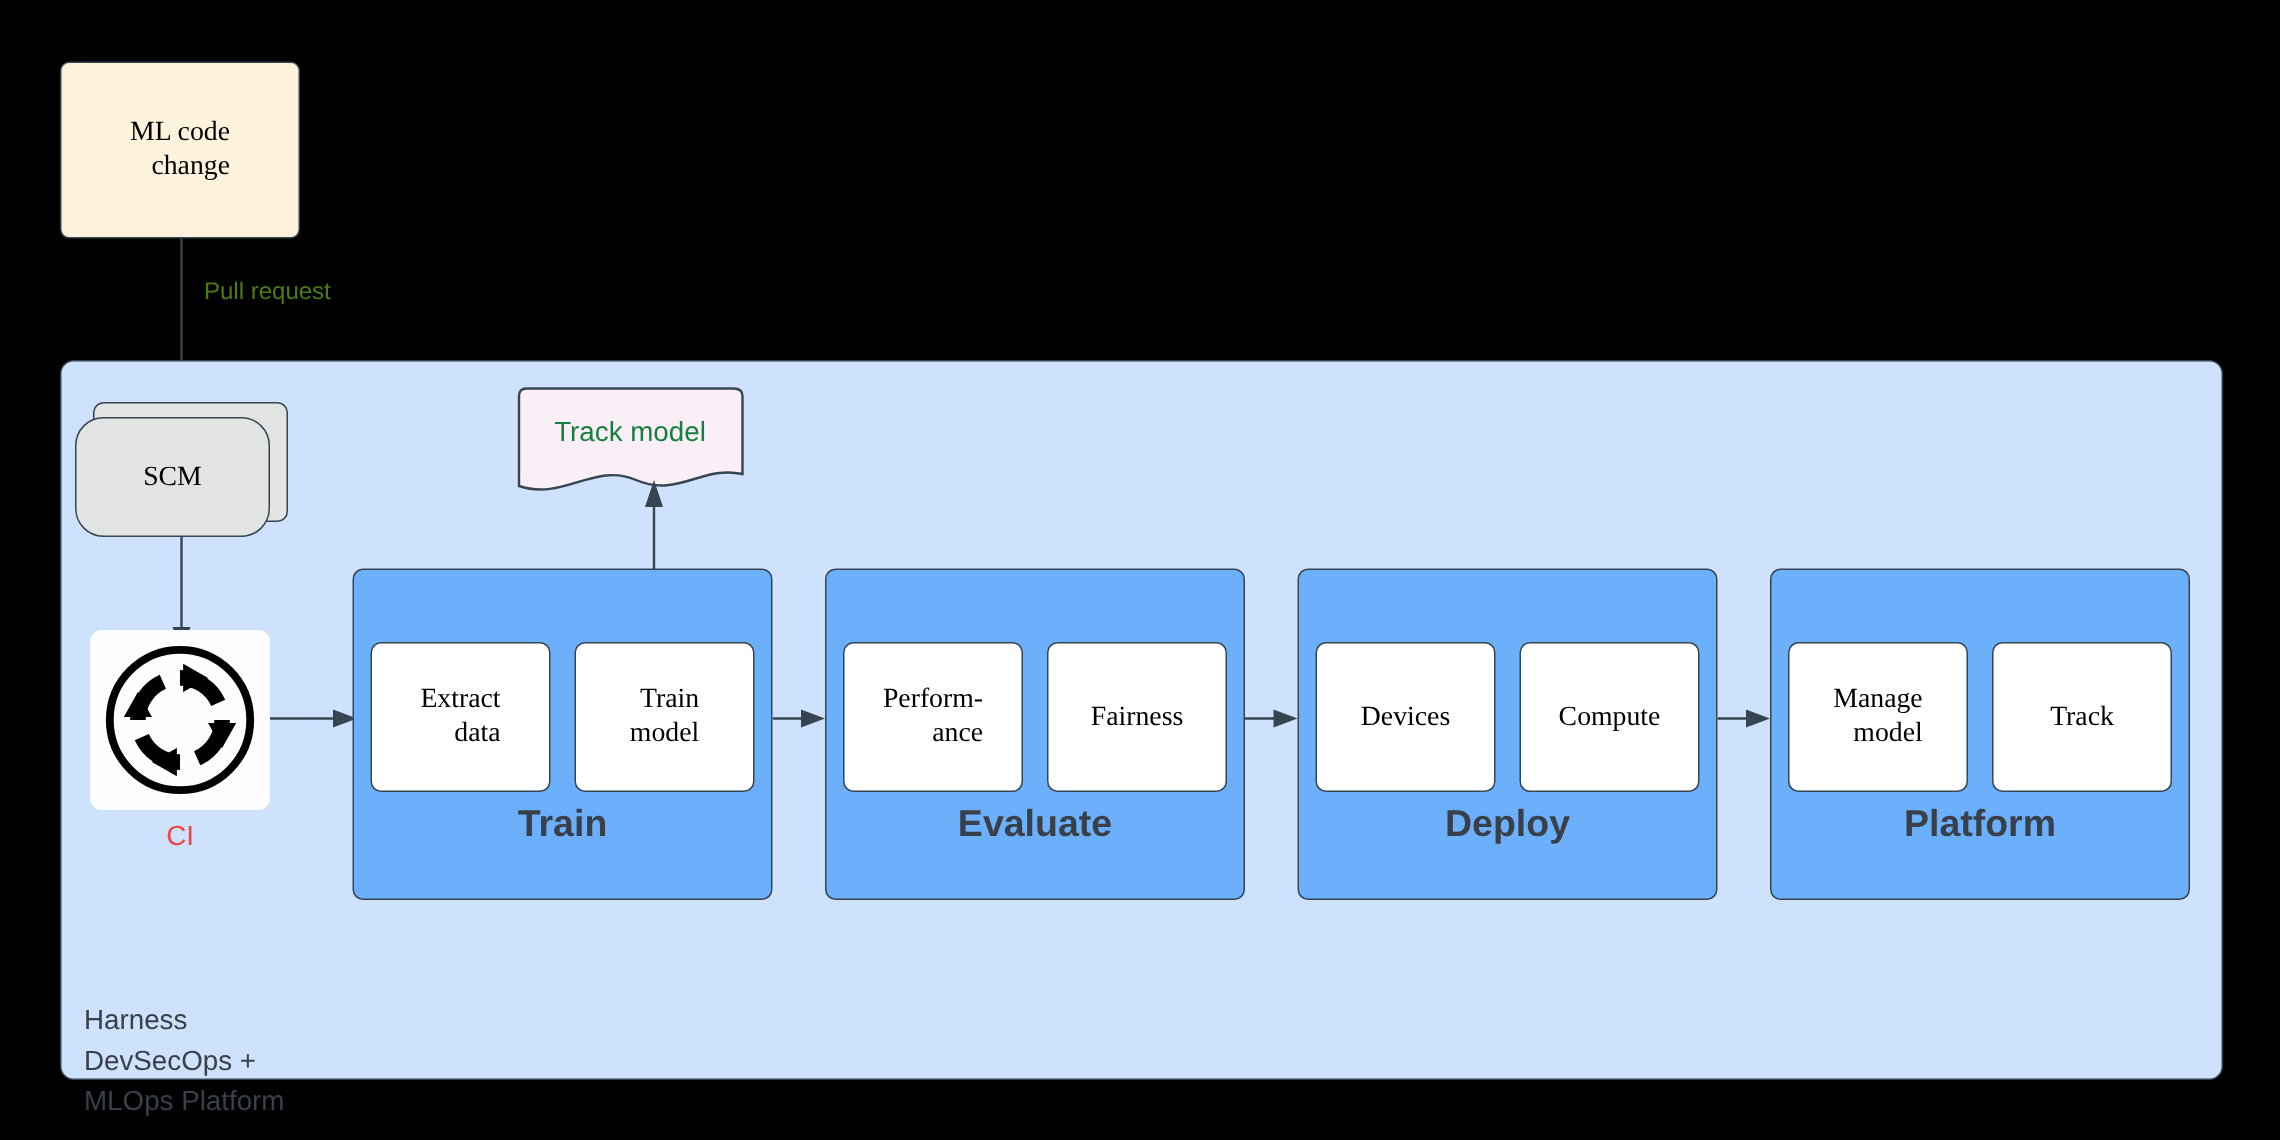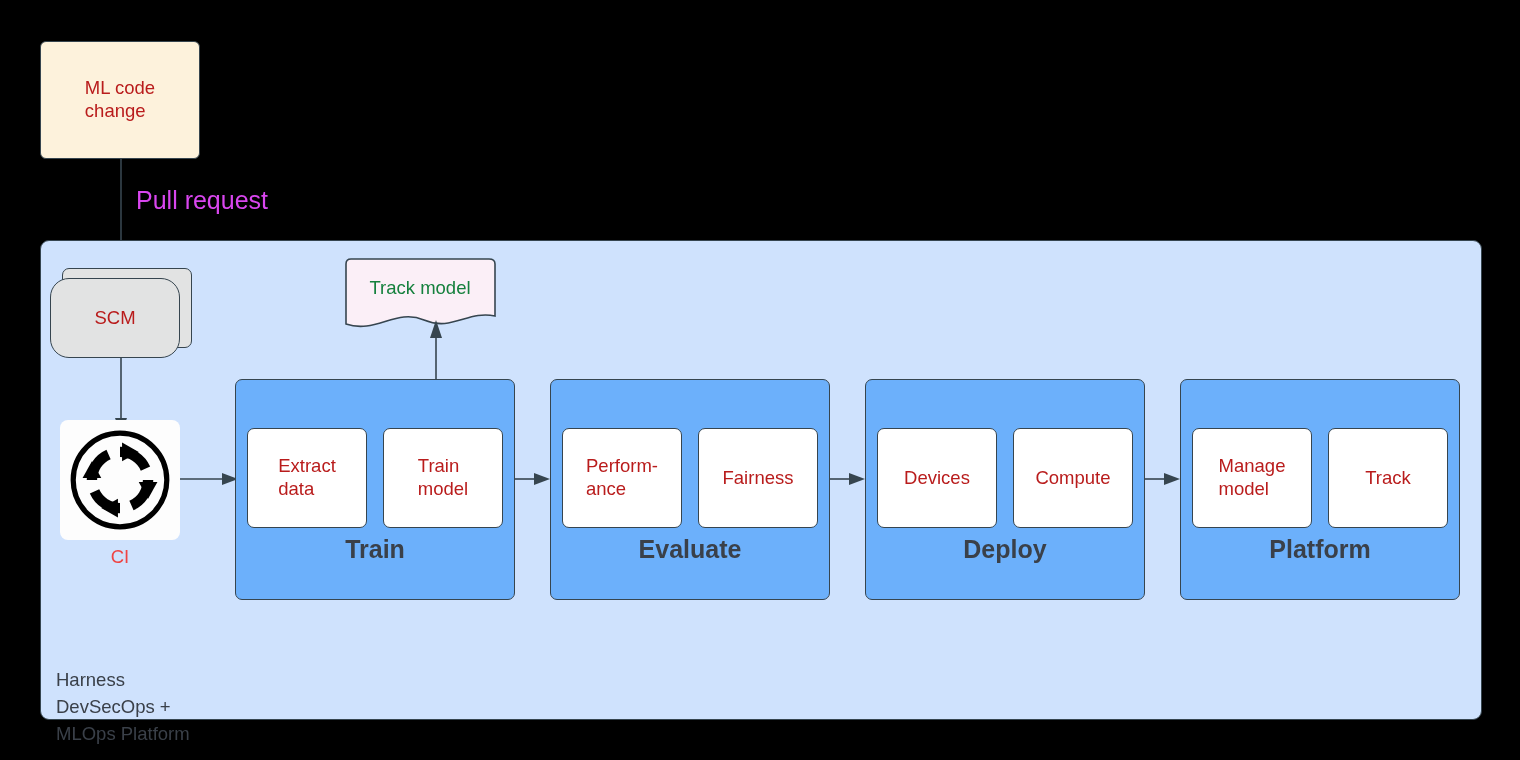--- a/index.html
+++ b/index.html
@@ -11,24 +11,25 @@
     position: relative;
     width: 1520px;
     height: 760px;
     background: #000000;
     font-family: "Liberation Sans", "DejaVu Sans", sans-serif;
     overflow: hidden;
   }
 
   
   .node-text {
-    color: #b91c1c;
-    text-align: left;
+    color: #000000;
+    text-align: right;
     line-height: 1.22;
     white-space: pre-line;
+    font-family: Liberation Serif, serif;
   }
 
   
   #ml-code-change {
     position: absolute;
     left: 40px;
     top: 41px;
     width: 160px;
     height: 118px;
     background: #fdf2dc;
@@ -46,22 +47,22 @@
     position: absolute;
     left: 110px;
     top: 159px;
     width: 22px;
     height: 112px;
   }
   #pull-request-label {
     position: absolute;
     left: 136px;
     top: 186px;
-    font-size: 25px;
-    color: #d946ef;
+    font-size: 16px;
+    color: #4d7c0f;
     white-space: nowrap;
     text-align: center;
   }
 
   
   #platform-panel {
     position: absolute;
     left: 40px;
     top: 240px;
     width: 1442px;

